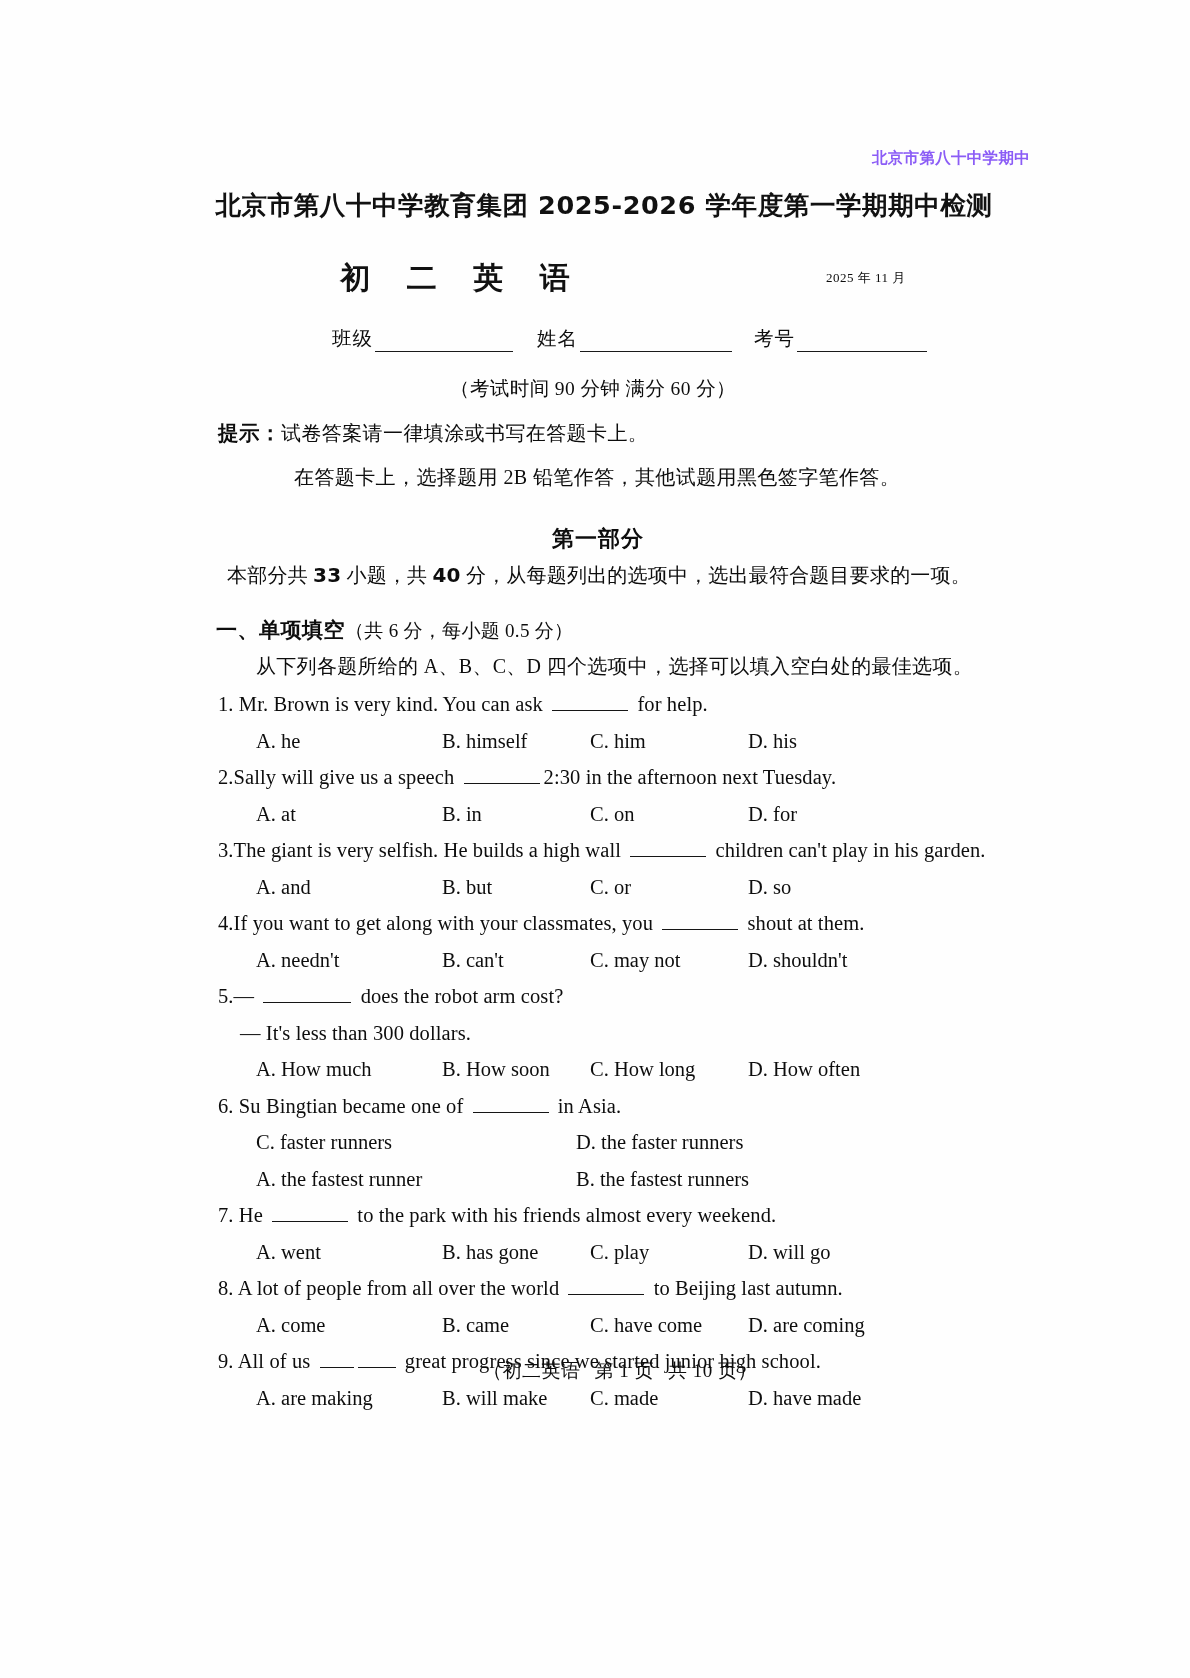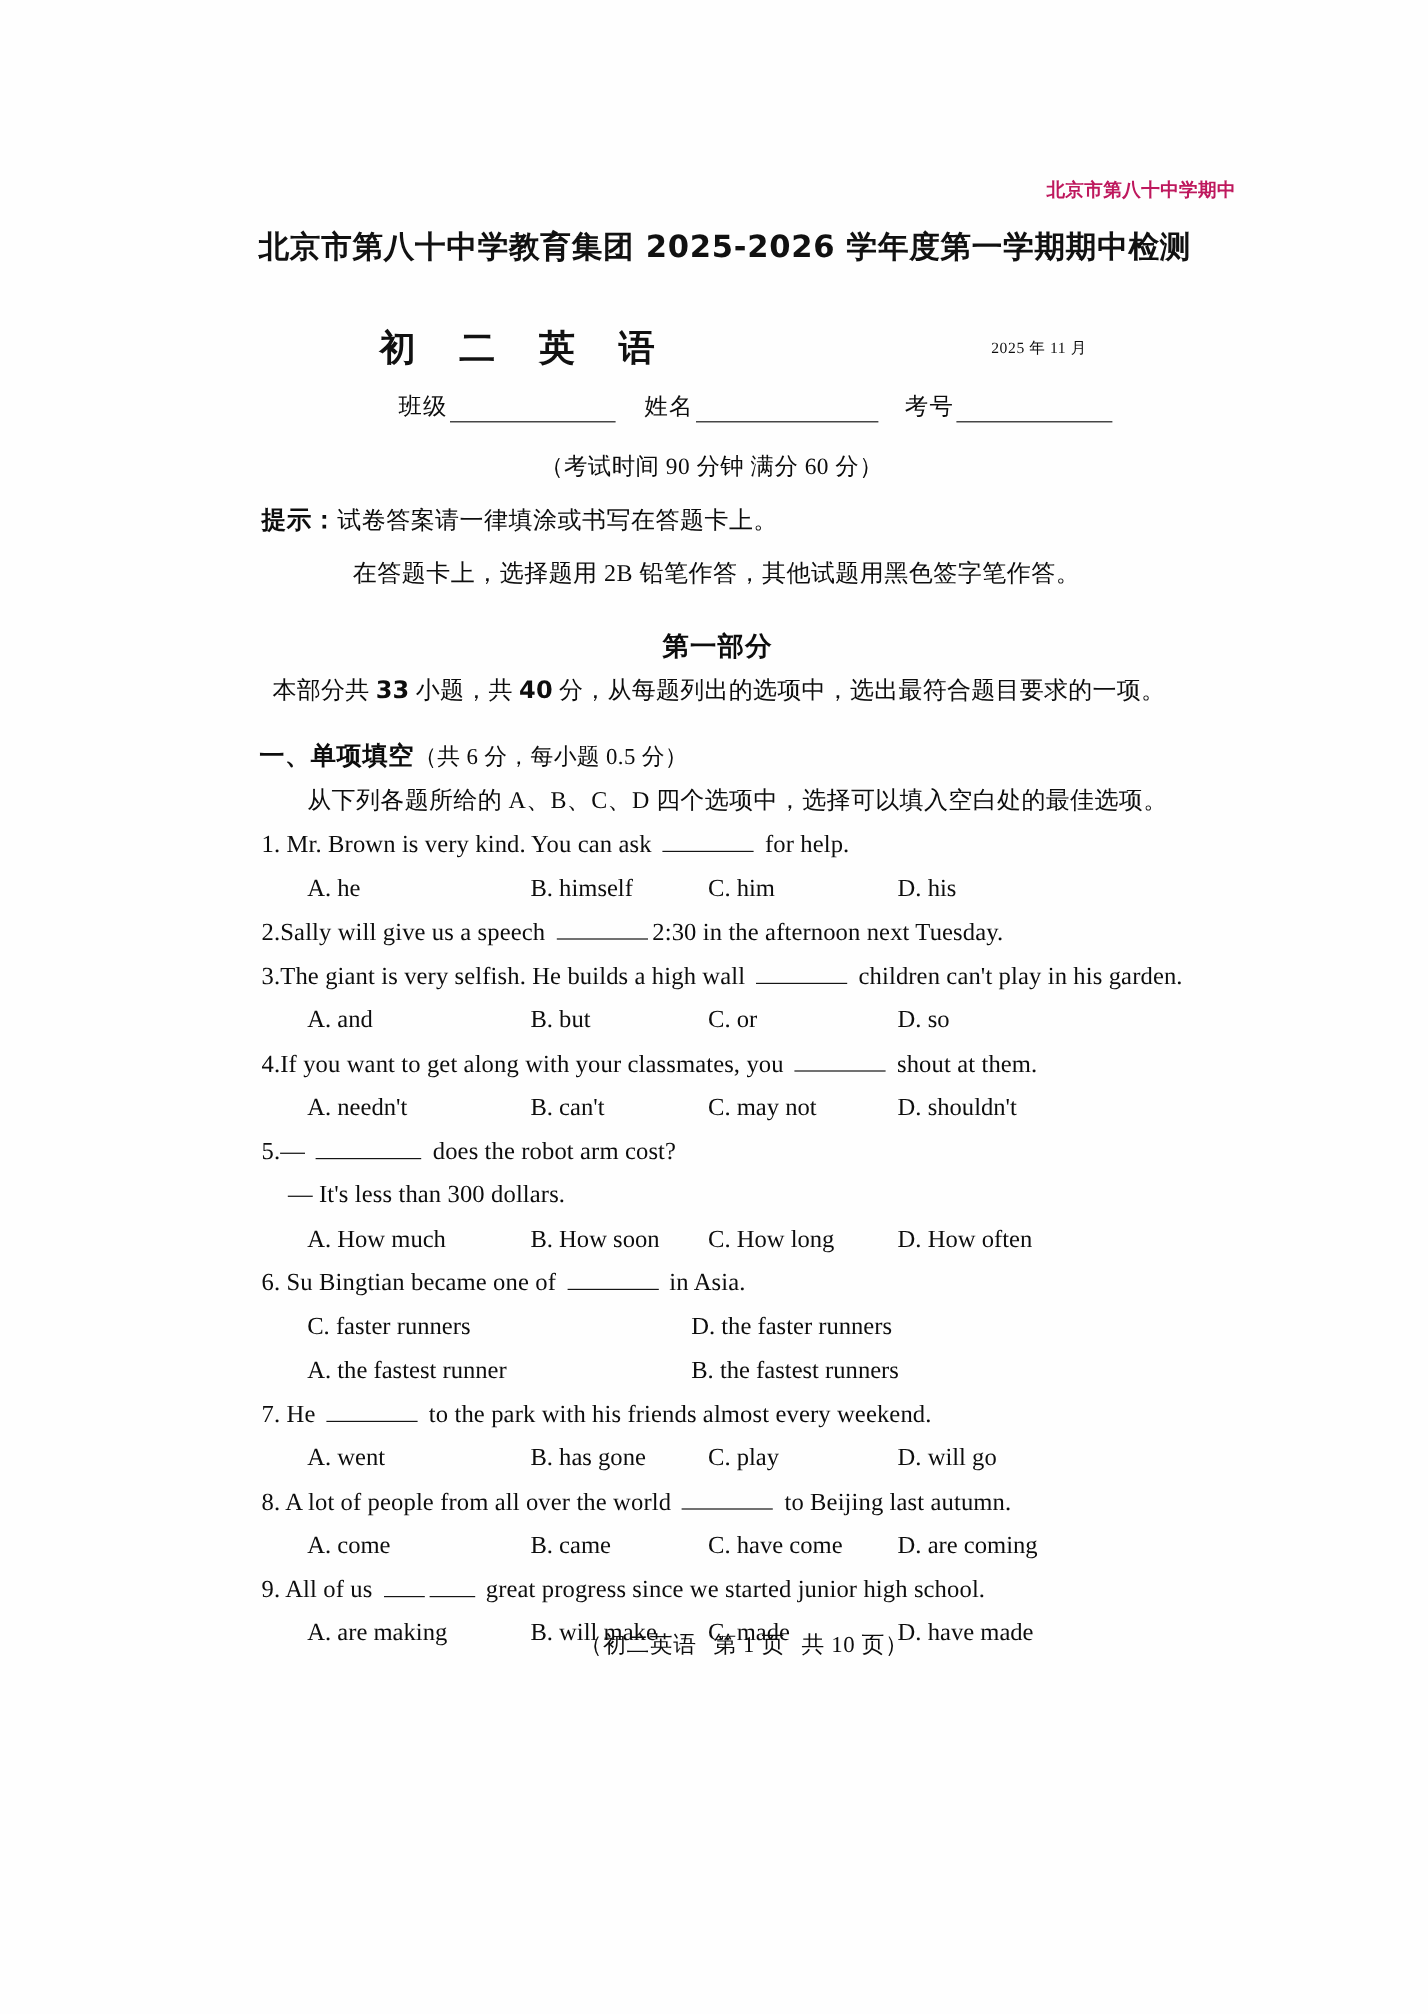--- a/index.html
+++ b/index.html
@@ -20,45 +20,46 @@
   
   .running-header {
     position: absolute;
     top: 148px;
     right: 160px;
     font-family: Liberation Sans, sans-serif;
     font-size: 15.5px;
     font-weight: 700;
     letter-spacing: 0.3px;
     white-space: nowrap;
-    color: #be185d;
+    color: #8b5cf6;
   }
 
   
   .doc-title {
     position: absolute;
     top: 188px;
     left: 0;
     width: 1190px;
     text-align: center;
     font-family: "DejaVu Sans", "Liberation Sans", sans-serif;
     font-size: 25.5px;
     font-weight: 700;
     letter-spacing: 0.6px;
     color: #111;
     white-space: nowrap;
     transform: translateX(9px);
   }
 
   .subject-row {
     position: absolute;
-    top: 270px;
+    top: 258px;
     left: 0;
     width: 1006px;
     height: 44px;
+    padding-left: 48px;
   }
   .subject {
     position: absolute;
     left: 0; right: 0;
     text-align: center;
     font-family: "DejaVu Sans", "Liberation Sans", sans-serif;
     font-size: 30px;
     font-weight: 700;
     letter-spacing: 13px;
     text-indent: 13px;
@@ -307,20 +308,23 @@
       </div>
       <div class="q-opts cols4">
         <span class="opt">A.  he</span><span class="opt">B. himself</span><span class="opt">C. him</span><span class="opt">D. his</span>
       </div>
     </div>
 
     <div class="q">
       <div class="q-stem">
         <span>2.</span><span>Sally will give us a speech </span><span class="blank w-mid"></span><span>2:30 in the afternoon next Tuesday.</span>
       </div>
+      <div class="q-opts cols4">
+        <span class="opt">A.  at</span><span class="opt">B. in</span><span class="opt">C. on</span><span class="opt">D. for</span>
+      </div>
     </div>
 
     <div class="q">
       <div class="q-stem">
         <span>3.</span><span>The giant is very selfish. He builds a high wall </span><span class="blank w-mid"></span><span> children can't play in his garden.</span>
       </div>
       <div class="q-opts cols4">
         <span class="opt">A.  and</span><span class="opt">B. but</span><span class="opt">C. or</span><span class="opt">D. so</span>
       </div>
     </div>

